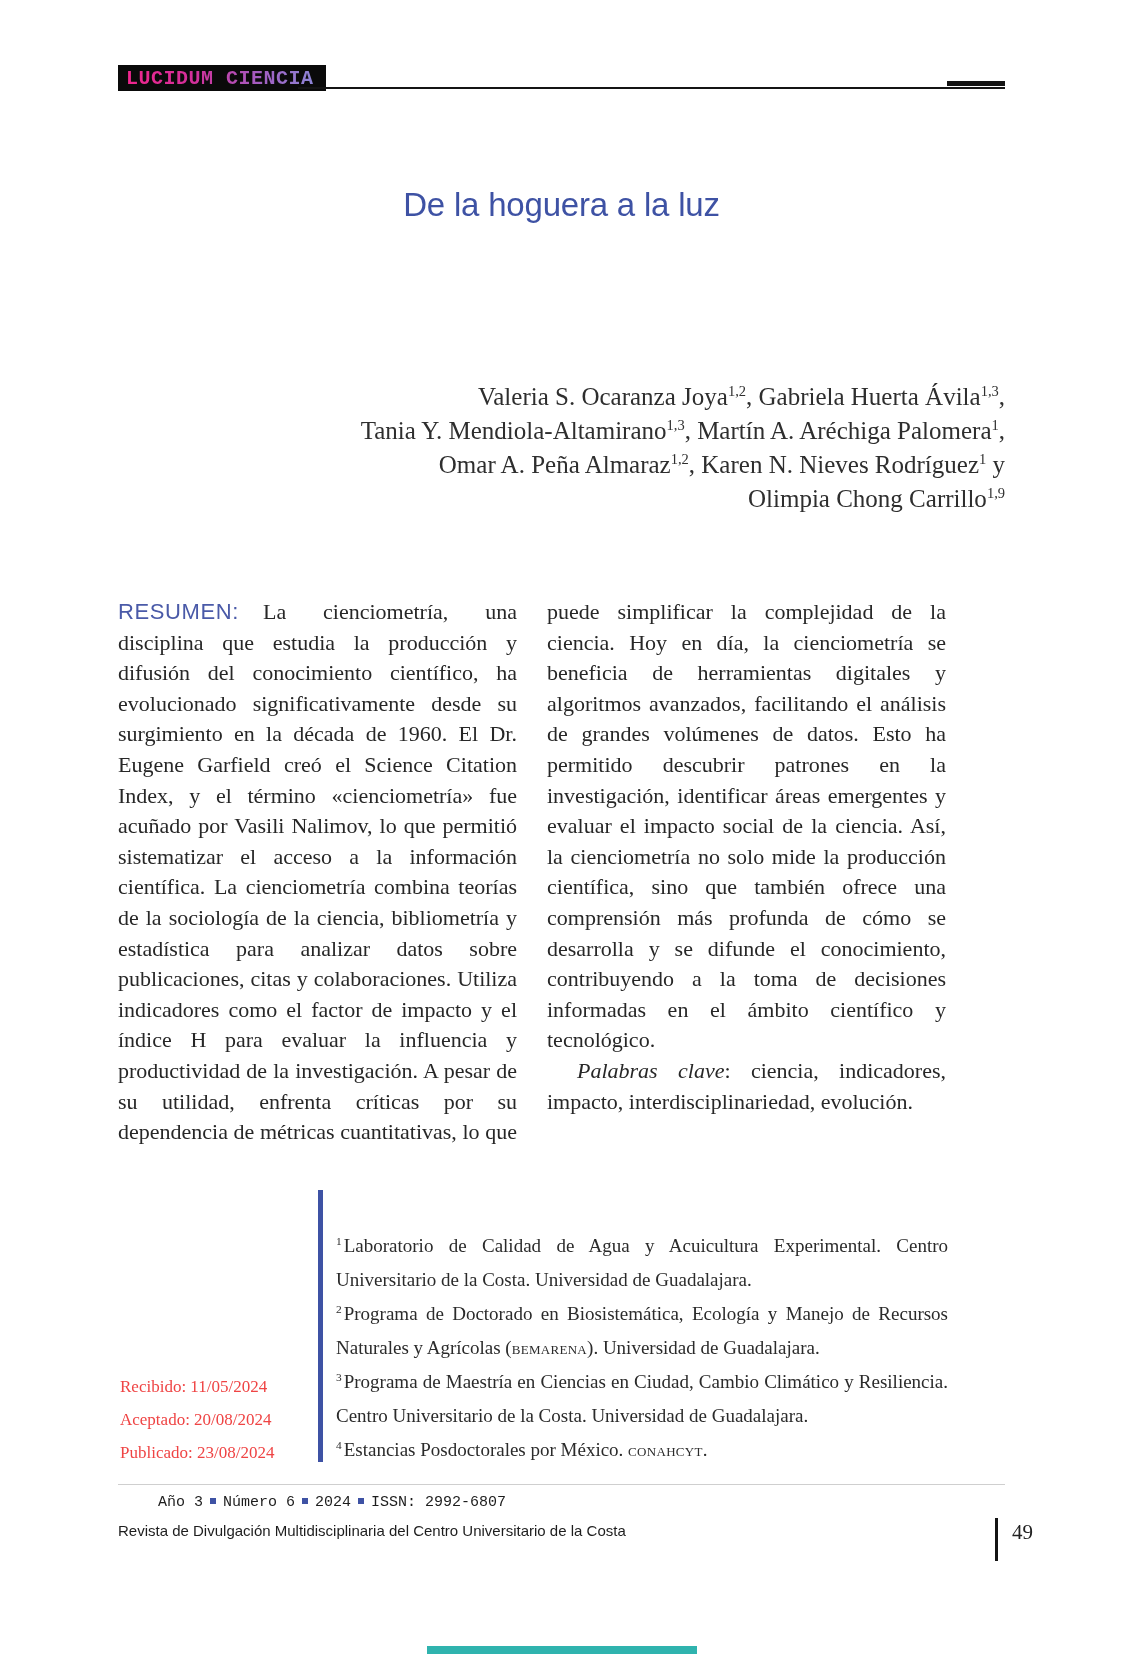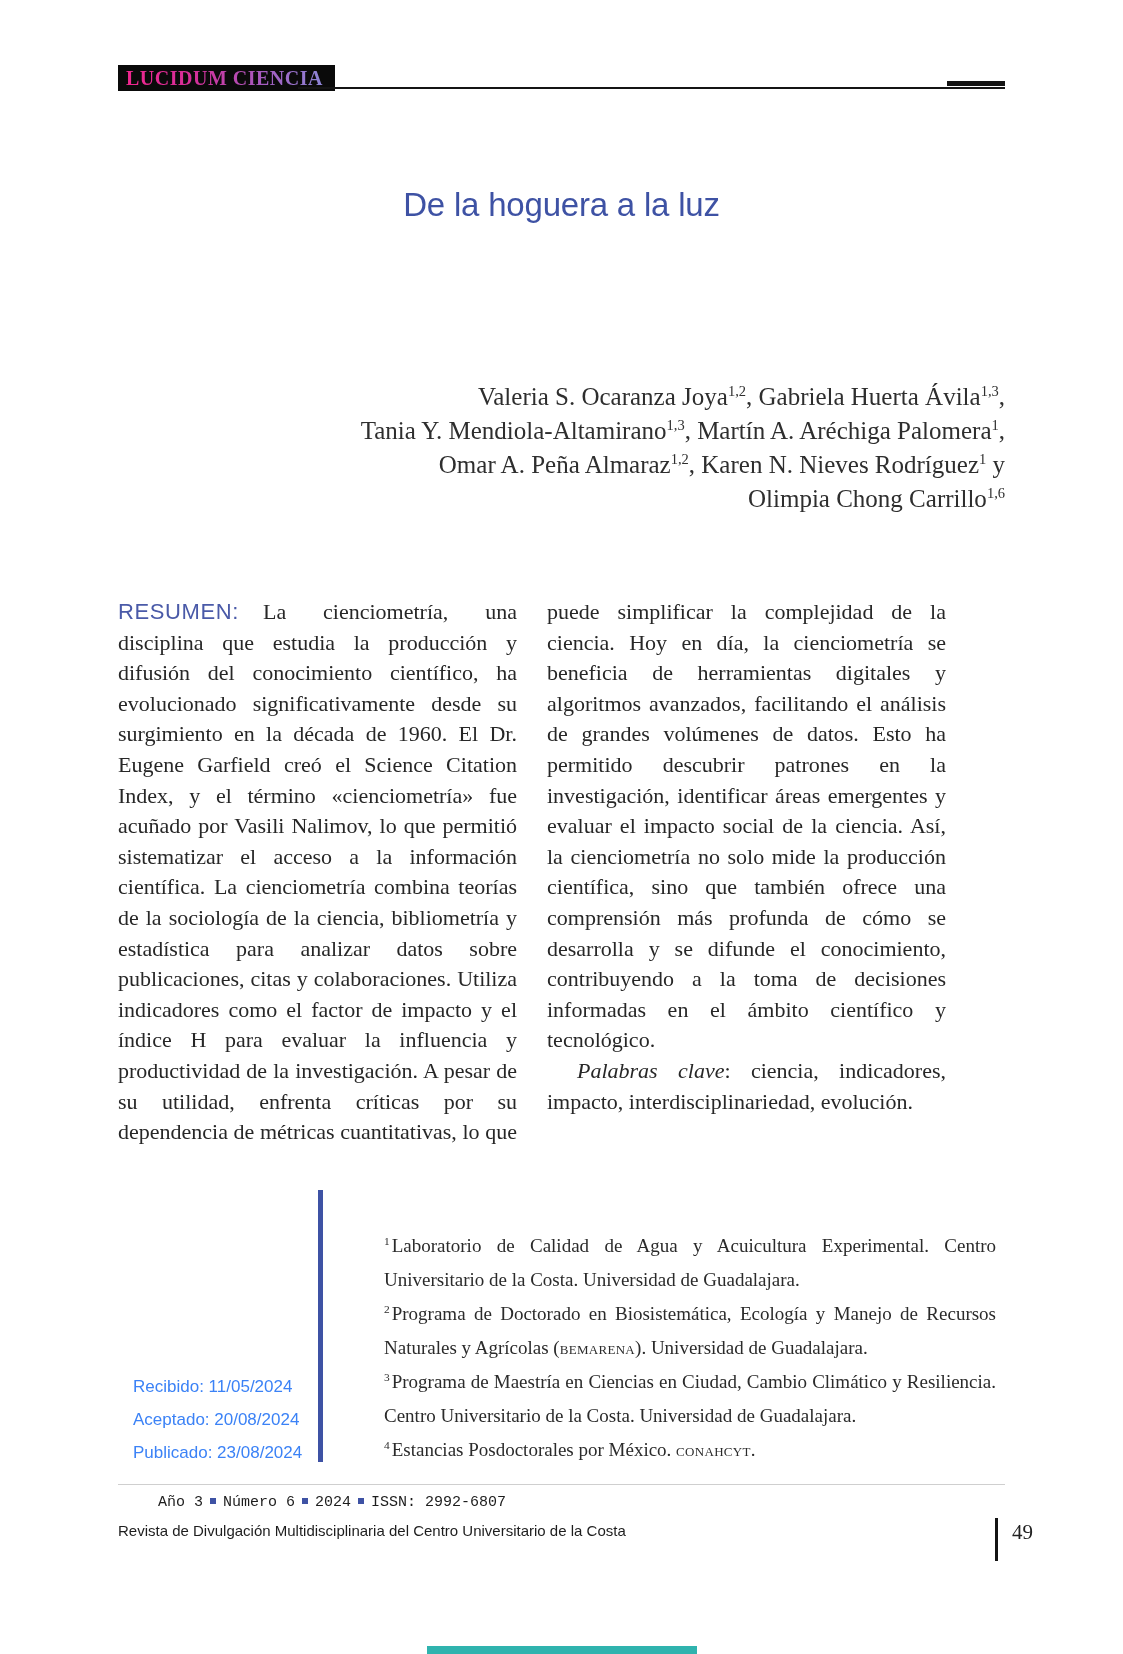--- a/index.html
+++ b/index.html
@@ -8,21 +8,21 @@
     background:#ffffff; overflow:hidden;
     font-family:"Liberation Serif", serif; color:#262626;
   }
 
   
   .logo-box {
     position:absolute; left:118px; top:65px; height:26px;
     background:#0a0a0a; padding:0 12px 0 8px; display:flex; align-items:center;
   }
   .logo-text {
-    font-family:Liberation Serif, serif; font-weight:700; font-size:20px;
+    font-family:Liberation Mono, monospace; font-weight:700; font-size:20px;
     letter-spacing:0.5px; white-space:nowrap;
     background:linear-gradient(90deg,#f0268e 0%,#d42f9a 35%,#a45cc0 70%,#8d85d6 100%);
     -webkit-background-clip:text; background-clip:text;
     color:transparent; -webkit-text-fill-color:transparent;
   }
   .header-rule   { position:absolute; left:298px; top:87px; width:707px; height:2px; background:#141414; }
   .header-accent { position:absolute; left:947px; top:81px; width:58px;  height:5px; background:#141414; }
 
   
   .title {
@@ -49,30 +49,30 @@
     font-family:"Liberation Sans", sans-serif; font-size:22px; letter-spacing:0.6px;
     color:#4a5aa8; margin-right:24px;
   }
   .kw-p { text-indent:30px; }
   .kw-label { font-style:italic; }
 
   
   .fn-bar { position:absolute; left:318px; top:1190px; width:5px; height:272px; background:#3e52a4; }
   .footnotes {
     position:absolute; left:336px; top:1229px; width:612px;
-    font-size:19px; line-height:34px; text-align:justify; color:#2b2b2b;margin-left:48px;
+    font-size:19px; line-height:34px; text-align:justify; color:#2b2b2b;
   }
   .footnotes p { margin:0; }
   .footnotes sup { font-size:0.6em; line-height:0; margin-right:2px; }
   .small-caps { font-variant:small-caps; letter-spacing:0.3px; }
 
   
   .dates {
     position:absolute; left:120px; top:1370px;
-    font-family:Liberation Sans, sans-serif; font-size:17px; line-height:33px; color:#3b82f6;margin-left:13px;
+    font-family:Liberation Serif, serif; font-size:17px; line-height:33px; color:#ef4444;
   }
 
   
   .footer-rule { position:absolute; left:118px; top:1484px; width:887px; height:1px; background:#cfcfcf; }
   .footer-meta {
     position:absolute; left:118px; top:1494px;
     font-family:Liberation Mono, monospace; font-size:15px; color:#1d1d1d; white-space:nowrap;margin-left:40px;
   }
   .sq { display:inline-block; width:6px; height:6px; background:#3e52a4; margin:0 7px; transform:translateY(-2px); }
   .footer-journal {
@@ -97,21 +97,21 @@
   <div class="header-accent"></div>
 
   <div class="title">
     <div>De la hoguera a la luz</div>
   </div>
 
   <div class="authors">
     <div><span>Valeria S. Ocaranza Joya</span><sup>1,2</sup><span>, Gabriela Huerta Ávila</span><sup>1,3</sup><span>,</span></div>
     <div><span>Tania Y. Mendiola-Altamirano</span><sup>1,3</sup><span>, Martín A. Aréchiga Palomera</span><sup>1</sup><span>,</span></div>
     <div><span>Omar A. Peña Almaraz</span><sup>1,2</sup><span>, Karen N. Nieves Rodríguez</span><sup>1</sup><span> y</span></div>
-    <div><span>Olimpia Chong Carrillo</span><sup>1,6</sup></div>
+    <div><span>Olimpia Chong Carrillo</span><sup>1,9</sup></div>
   </div>
 
   <div class="abstract-cols">
     <p class="abs-p"><span class="abs-label">RESUMEN:</span><span>La cienciometría, una disciplina que estudia la producción y difusión del conocimiento científico, ha evolucionado significativamente desde su surgimiento en la década de 1960. El Dr. Eugene Garfield creó el Science Citation Index, y el término «cienciometría» fue acuñado por Vasili Nalimov, lo que permitió sistematizar el acceso a la información científica. La cienciometría combina teorías de la sociología de la ciencia, bibliometría y estadística para analizar datos sobre publicaciones, citas y colaboraciones. Utiliza indicadores como el factor de impacto y el índice H para evaluar la influencia y productividad de la investigación. A pesar de su utilidad, enfrenta críticas por su dependencia de métricas cuantitativas, lo que puede simplificar la complejidad de la ciencia. Hoy en día, la cienciometría se beneficia de herramientas digitales y algoritmos avanzados, facilitando el análisis de grandes volúmenes de datos. Esto ha permitido descubrir patrones en la investigación, identificar áreas emergentes y evaluar el impacto social de la ciencia. Así, la cienciometría no solo mide la producción científica, sino que también ofrece una comprensión más profunda de cómo se desarrolla y se difunde el conocimiento, contribuyendo a la toma de decisiones informadas en el ámbito científico y tecnológico.</span></p>
     <p class="kw-p"><em class="kw-label">Palabras clave</em><span>: ciencia, indicadores, impacto, interdisciplinariedad, evolución.</span></p>
   </div>
 
   <div class="fn-bar"></div>
   <div class="footnotes">
     <p><sup>1</sup><span>Laboratorio de Calidad de Agua y Acuicultura Experimental. Centro Universitario de la Costa. Universidad de Guadalajara.</span><span class="small-caps"></span><span></span></p>

